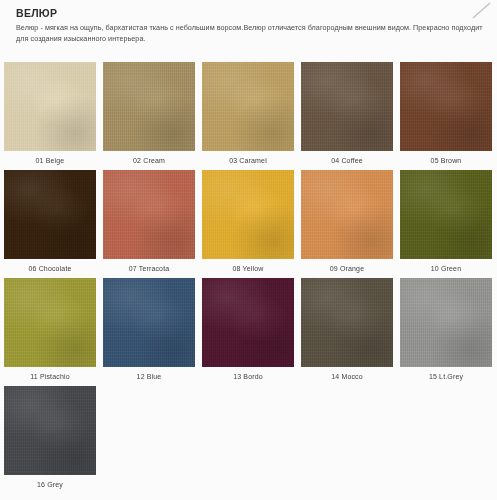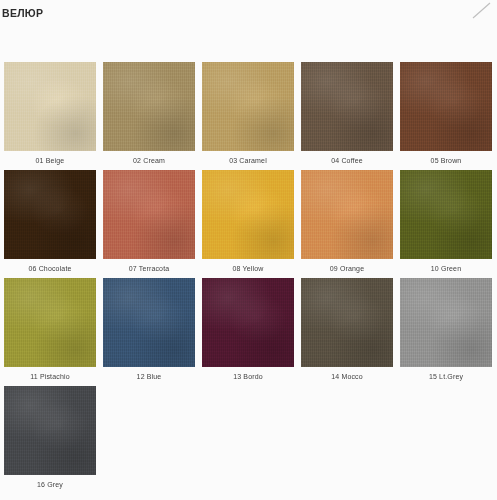--- a/index.html
+++ b/index.html
@@ -12,21 +12,21 @@
     height: 500px;
     overflow: hidden;
     font-family: "Liberation Sans", sans-serif;
     color: #3c3c3c;
     position: relative;
     background: #fbfbfb;
   }
 
   
   .page-header {
-    padding: 7px 6px 0 2px;
+    padding: 7px 6px 0 16px;
   }
   .page-title {
     font-size: 10.5px;
     font-weight: bold;
     letter-spacing: 0.3px;
     color: #2c2c2c;
     line-height: 13px;
     margin: 0 0 3px 0;
   }
   .page-desc {
@@ -99,20 +99,21 @@
     padding-top: 5px;
     letter-spacing: 0.15px;
     white-space: nowrap;
   }
 </style>
 </head>
 <body>
 
 <div class="page-header">
   <h1 class="page-title">ВЕЛЮР</h1>
+  <p class="page-desc">Велюр - мягкая на ощупь, бархатистая ткань с небольшим ворсом.Велюр отличается благородным внешним видом. Прекрасно подходит для создания изысканного интерьера.</p>
 </div>
 
 <svg class="corner-mark" viewBox="0 0 22 18">
   <line x1="2" y1="16" x2="19" y2="1" stroke="#8f8f8f" stroke-width="1.2"></line>
 </svg>
 
 <div class="swatch-grid">
     <div class="swatch-cell">
       <div class="swatch-chip" style="background-color: rgb(226, 213, 180);"></div>
       <div class="swatch-label">01 Beige</div>

